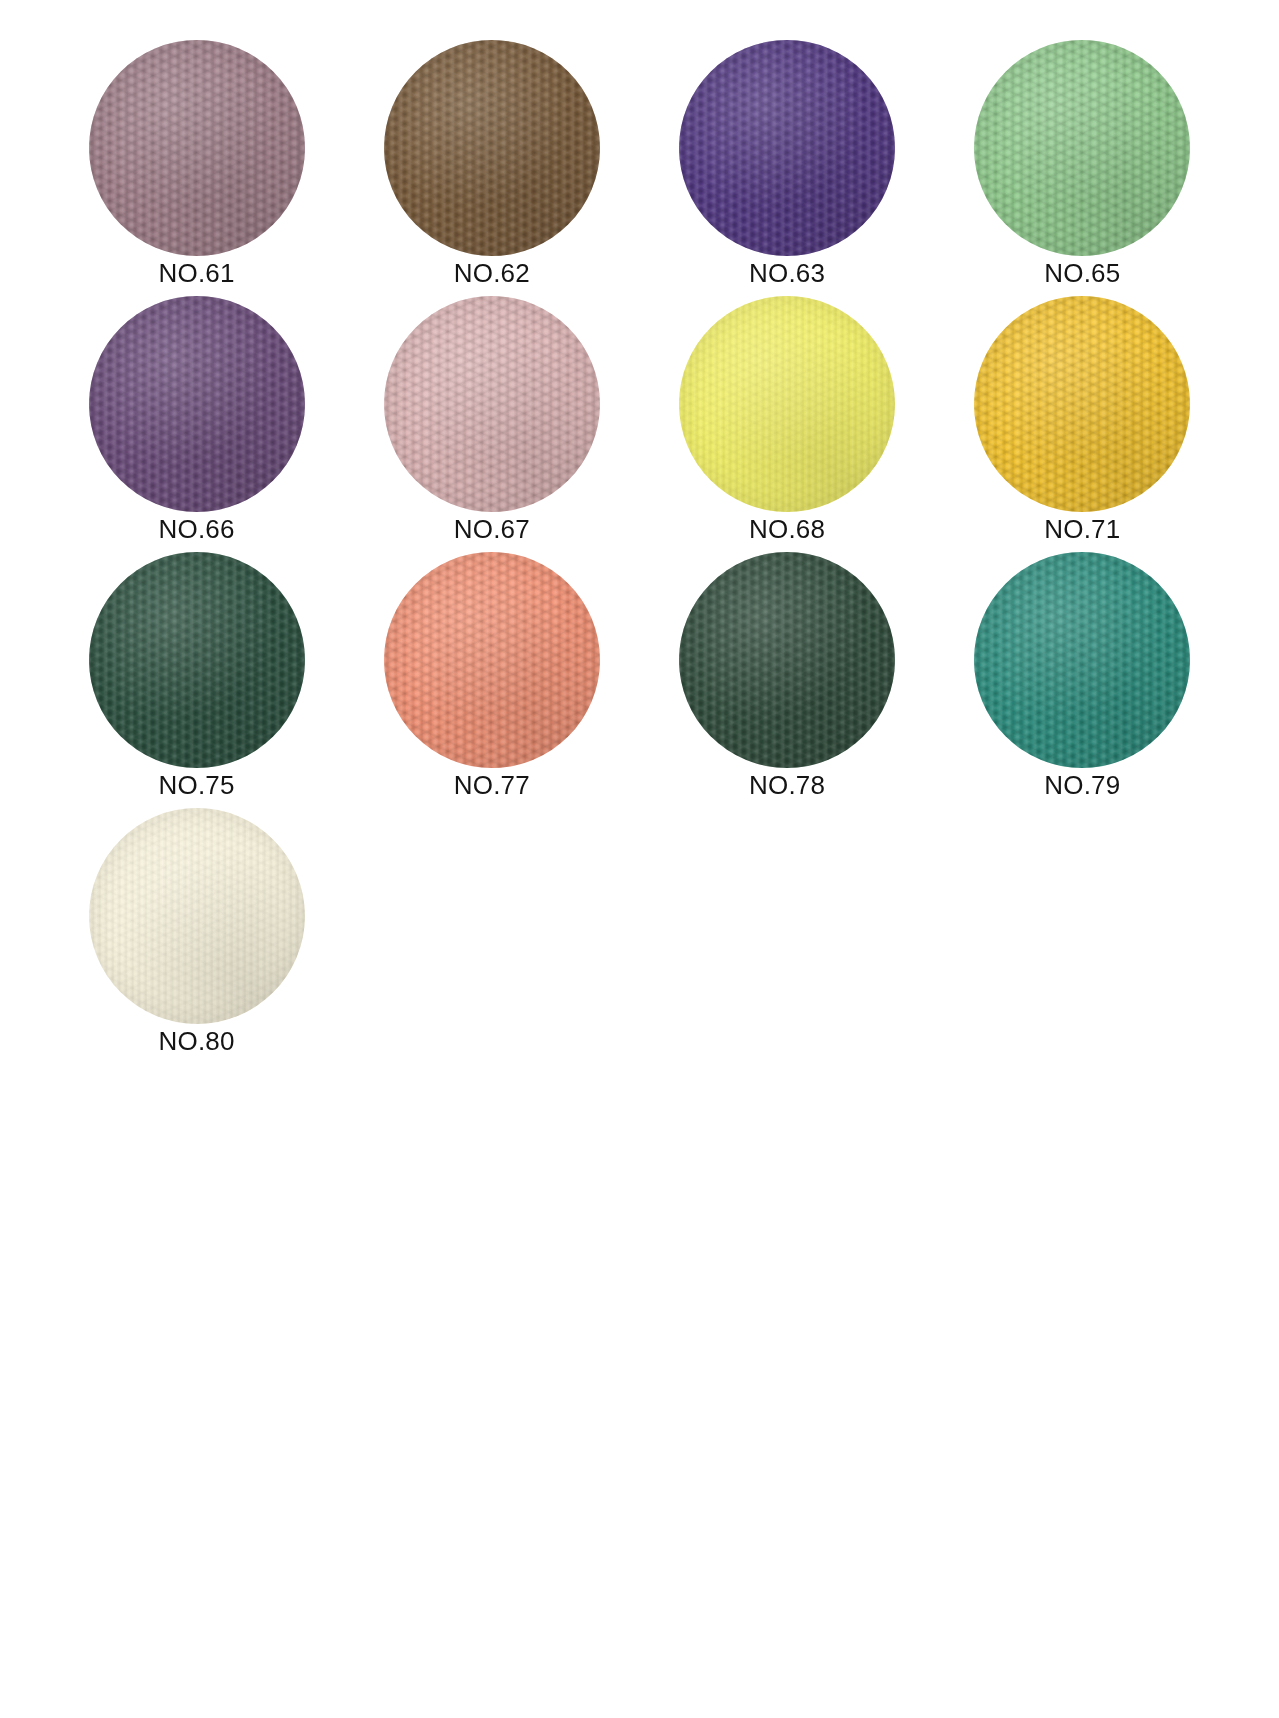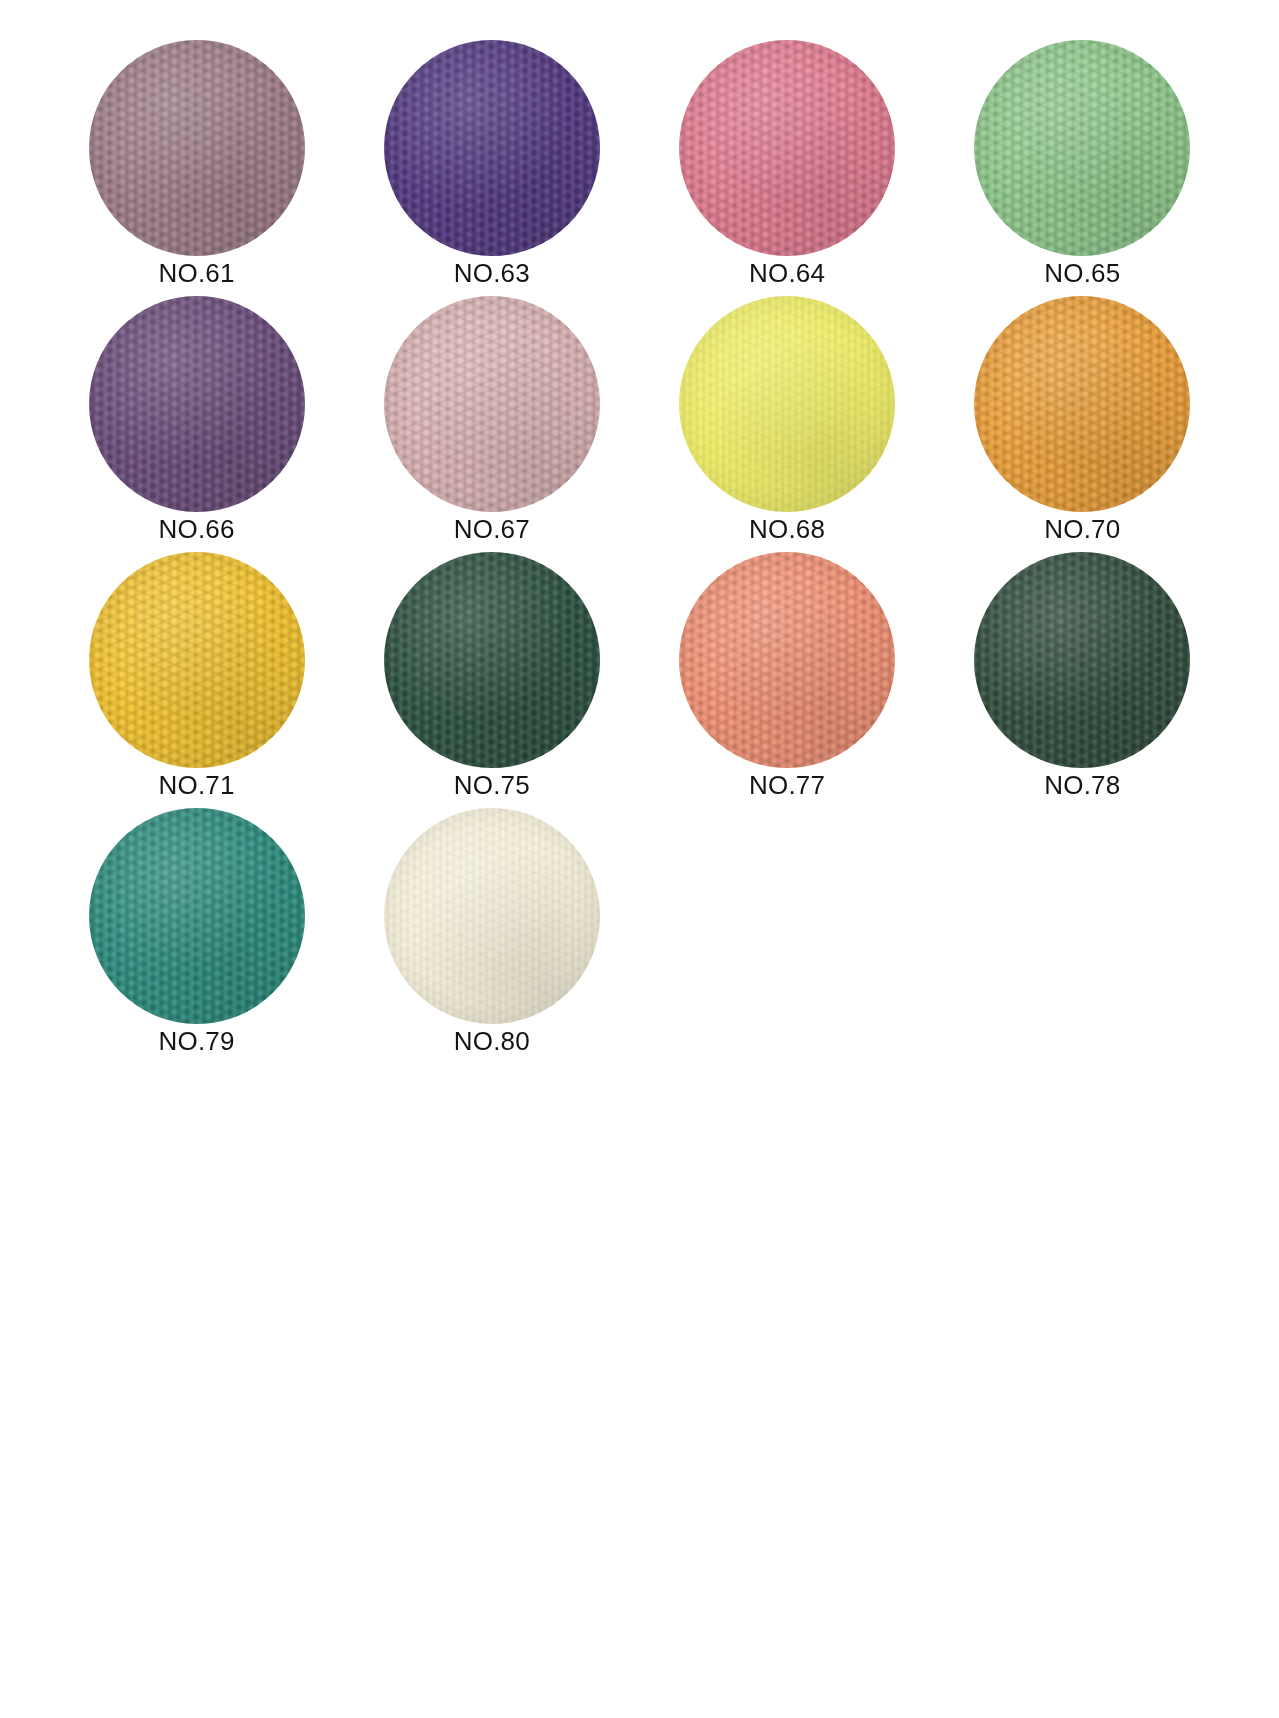--- a/index.html
+++ b/index.html
@@ -154,36 +154,36 @@
       <div class="cell">
         <div class="swatch-wrap">
           <div class="swatch" style="background-color: rgb(163, 129, 140);">
             <div class="sheen"></div>
           </div>
         </div>
         <div class="label">NO.61</div>
       </div>
       <div class="cell">
         <div class="swatch-wrap">
+          <div class="swatch" style="background-color: rgb(125, 95, 62);">
+            <div class="sheen"></div>
+          </div>
+        </div>
+        <div class="label">NO.62</div>
+      </div>
+      <div class="cell">
+        <div class="swatch-wrap">
           <div class="swatch" style="background-color: rgb(85, 59, 134);">
             <div class="sheen"></div>
           </div>
         </div>
         <div class="label">NO.63</div>
       </div>
       <div class="cell">
         <div class="swatch-wrap">
-          <div class="swatch" style="background-color: rgb(232, 127, 149);">
-            <div class="sheen"></div>
-          </div>
-        </div>
-        <div class="label">NO.64</div>
-      </div>
-      <div class="cell">
-        <div class="swatch-wrap">
           <div class="swatch" style="background-color: rgb(147, 206, 144);">
             <div class="sheen"></div>
           </div>
         </div>
         <div class="label">NO.65</div>
       </div>
       <div class="cell">
         <div class="swatch-wrap">
           <div class="swatch" style="background-color: rgb(110, 79, 126);">
             <div class="sheen"></div>
@@ -199,28 +199,20 @@
         </div>
         <div class="label">NO.67</div>
       </div>
       <div class="cell">
         <div class="swatch-wrap">
           <div class="swatch fine" style="background-color: rgb(242, 240, 106);">
             <div class="sheen"></div>
           </div>
         </div>
         <div class="label">NO.68</div>
-      </div>
-      <div class="cell">
-        <div class="swatch-wrap">
-          <div class="swatch" style="background-color: rgb(242, 164, 60);">
-            <div class="sheen"></div>
-          </div>
-        </div>
-        <div class="label">NO.70</div>
       </div>
       <div class="cell">
         <div class="swatch-wrap">
           <div class="swatch" style="background-color: rgb(248, 200, 49);">
             <div class="sheen"></div>
           </div>
         </div>
         <div class="label">NO.71</div>
       </div>
       <div class="cell">

